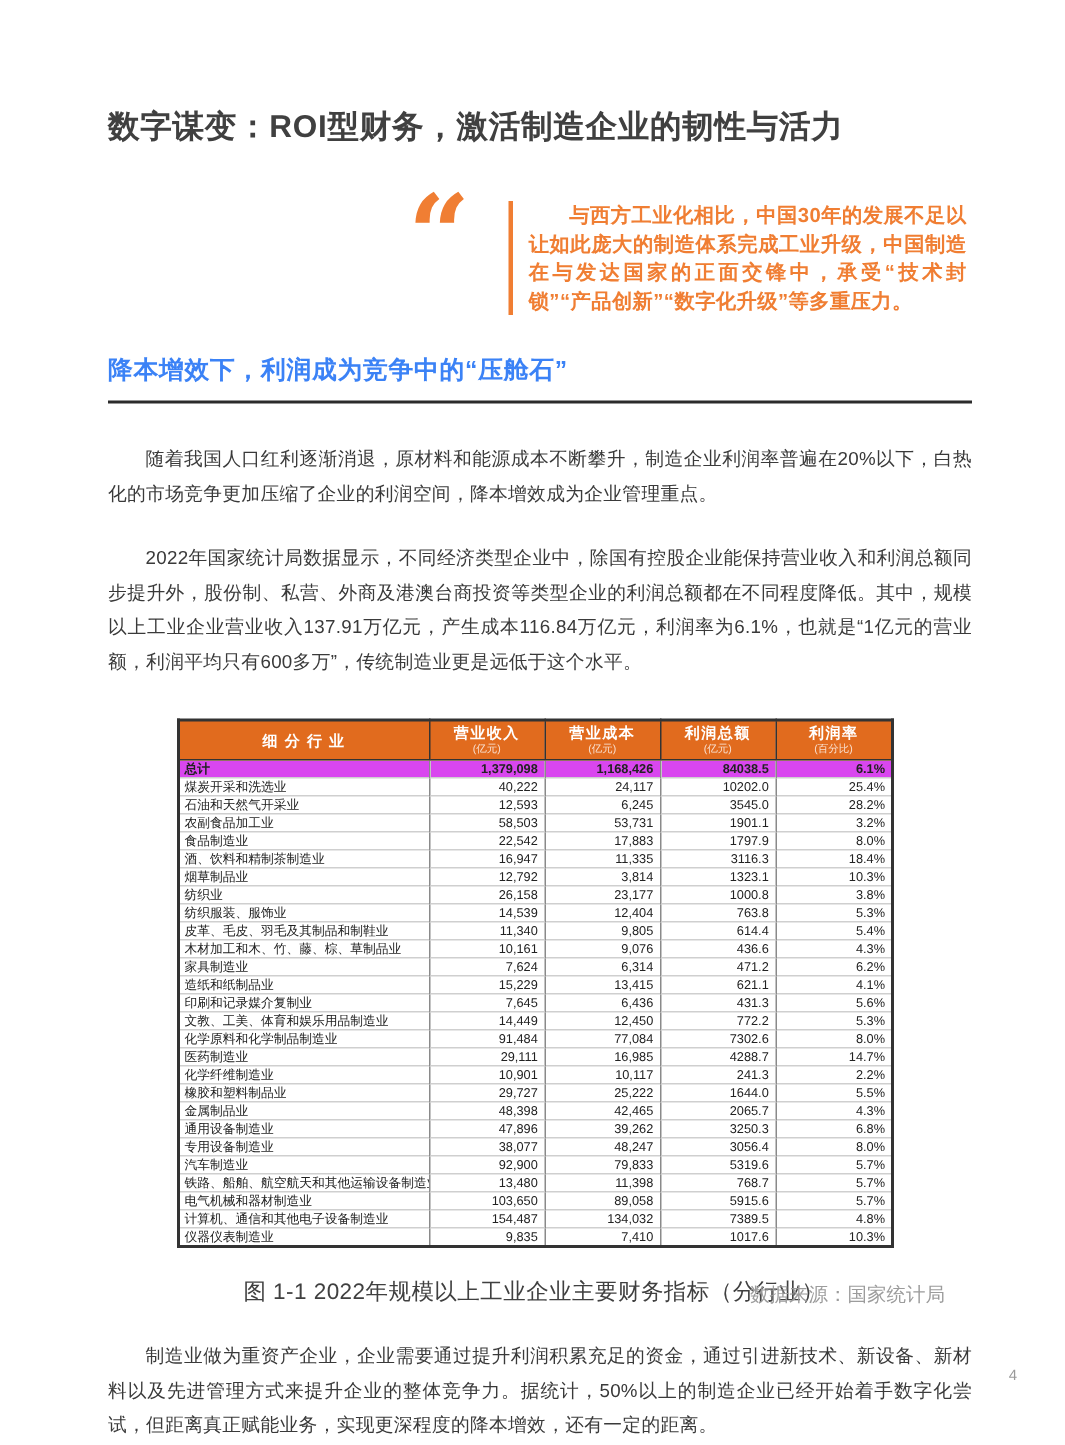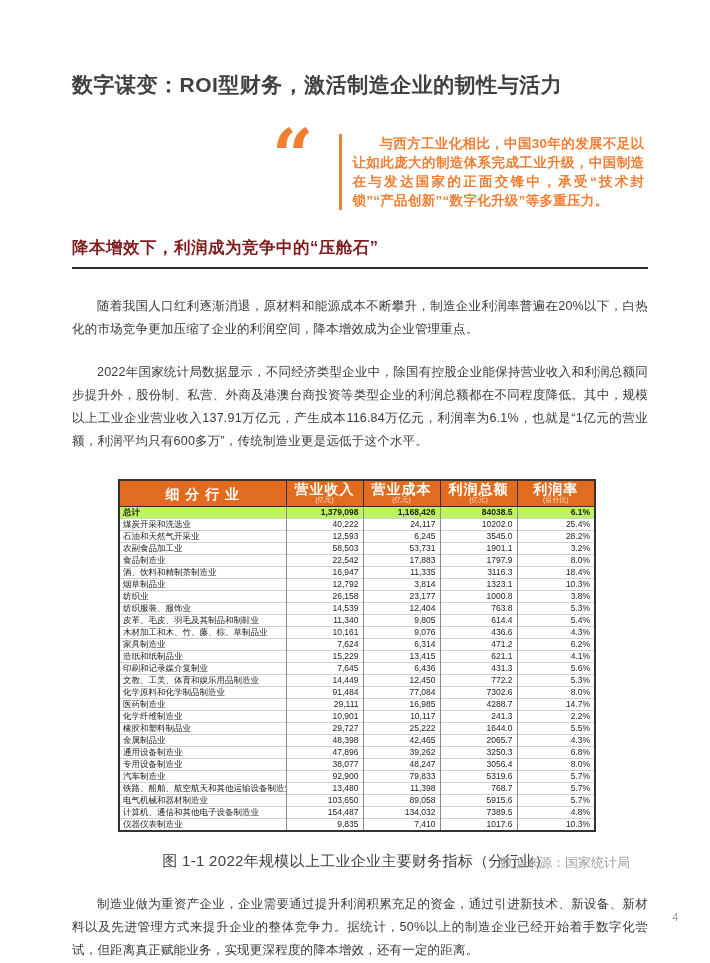--- a/index.html
+++ b/index.html
@@ -30,21 +30,21 @@
     flex:0 0 auto; width:3px; background:#F07E33; align-self:stretch;
     margin-right:10px;
   }
   .quote-text {
     width:292px; font-size:13.5px; line-height:19px; font-weight:700;
     color:#F07E33; text-align:justify; text-indent:2em; letter-spacing:0.3px;
   }
 
   .section-heading {
     margin-top:26px;
-    font-size:16.5px; line-height:22px; font-weight:700; color:#7f1d1d;
+    font-size:16.5px; line-height:22px; font-weight:700; color:#3b82f6;
     letter-spacing:0.5px;
   }
   .section-divider {
     margin-top:9px; border:none; border-top:2px solid #2b2b2b; width:100%;
   }
 
   .body-para {
     margin-top:26px;
     font-size:12.5px; line-height:23px; color:#3a3a3a;
     text-align:justify; text-indent:2em; letter-spacing:0.2px;
@@ -54,31 +54,31 @@
   .fin-table {
     margin-top:26px; margin-left:46px;
     border-collapse:collapse; width:476px; table-layout:fixed;
     font-size:8.5px; color:#222;
     border:2px solid #333;
   }
   .fin-table thead th {
     background:#E16B1E; color:#ffffff; font-weight:700;
     border:1px solid #333; padding:3px 0 2px 0; vertical-align:middle;
   }
-  .fin-table .th-main { font-size:14px; line-height:11px; letter-spacing:1px; }
+  .fin-table .th-main { font-size:10px; line-height:11px; letter-spacing:1px; }
   .fin-table .th-unit { font-size:7px; line-height:9px; font-weight:400; color:rgba(255,255,255,0.8); }
   .fin-table td {
     border-left:1px solid #8a8a8a; border-right:1px solid #8a8a8a;
     border-top:1px solid #cfcfcf;
     padding:1px 4px 1px 3px; height:11.5px; line-height:9px;
     white-space:nowrap; overflow:hidden;
   }
   .fin-table .col-industry { text-align:left; }
   .fin-table .col-num { text-align:right; }
-  .fin-table .total-row td { background:#bef264; font-weight:700; border-top:1.5px solid #333; }
+  .fin-table .total-row td { background:#d946ef; font-weight:700; border-top:1.5px solid #333; }
 
   .caption-row { position:relative; margin-top:20px; height:15px; }
   .figure-caption {
     position:absolute; left:46px; width:476px; text-align:center;
     font-size:15px; color:#404040; font-weight:500; letter-spacing:0.3px;
   }
   .figure-source {
     position:absolute; right:18px; top:2px;
     font-size:13px; color:#9c9c9c;
   }

